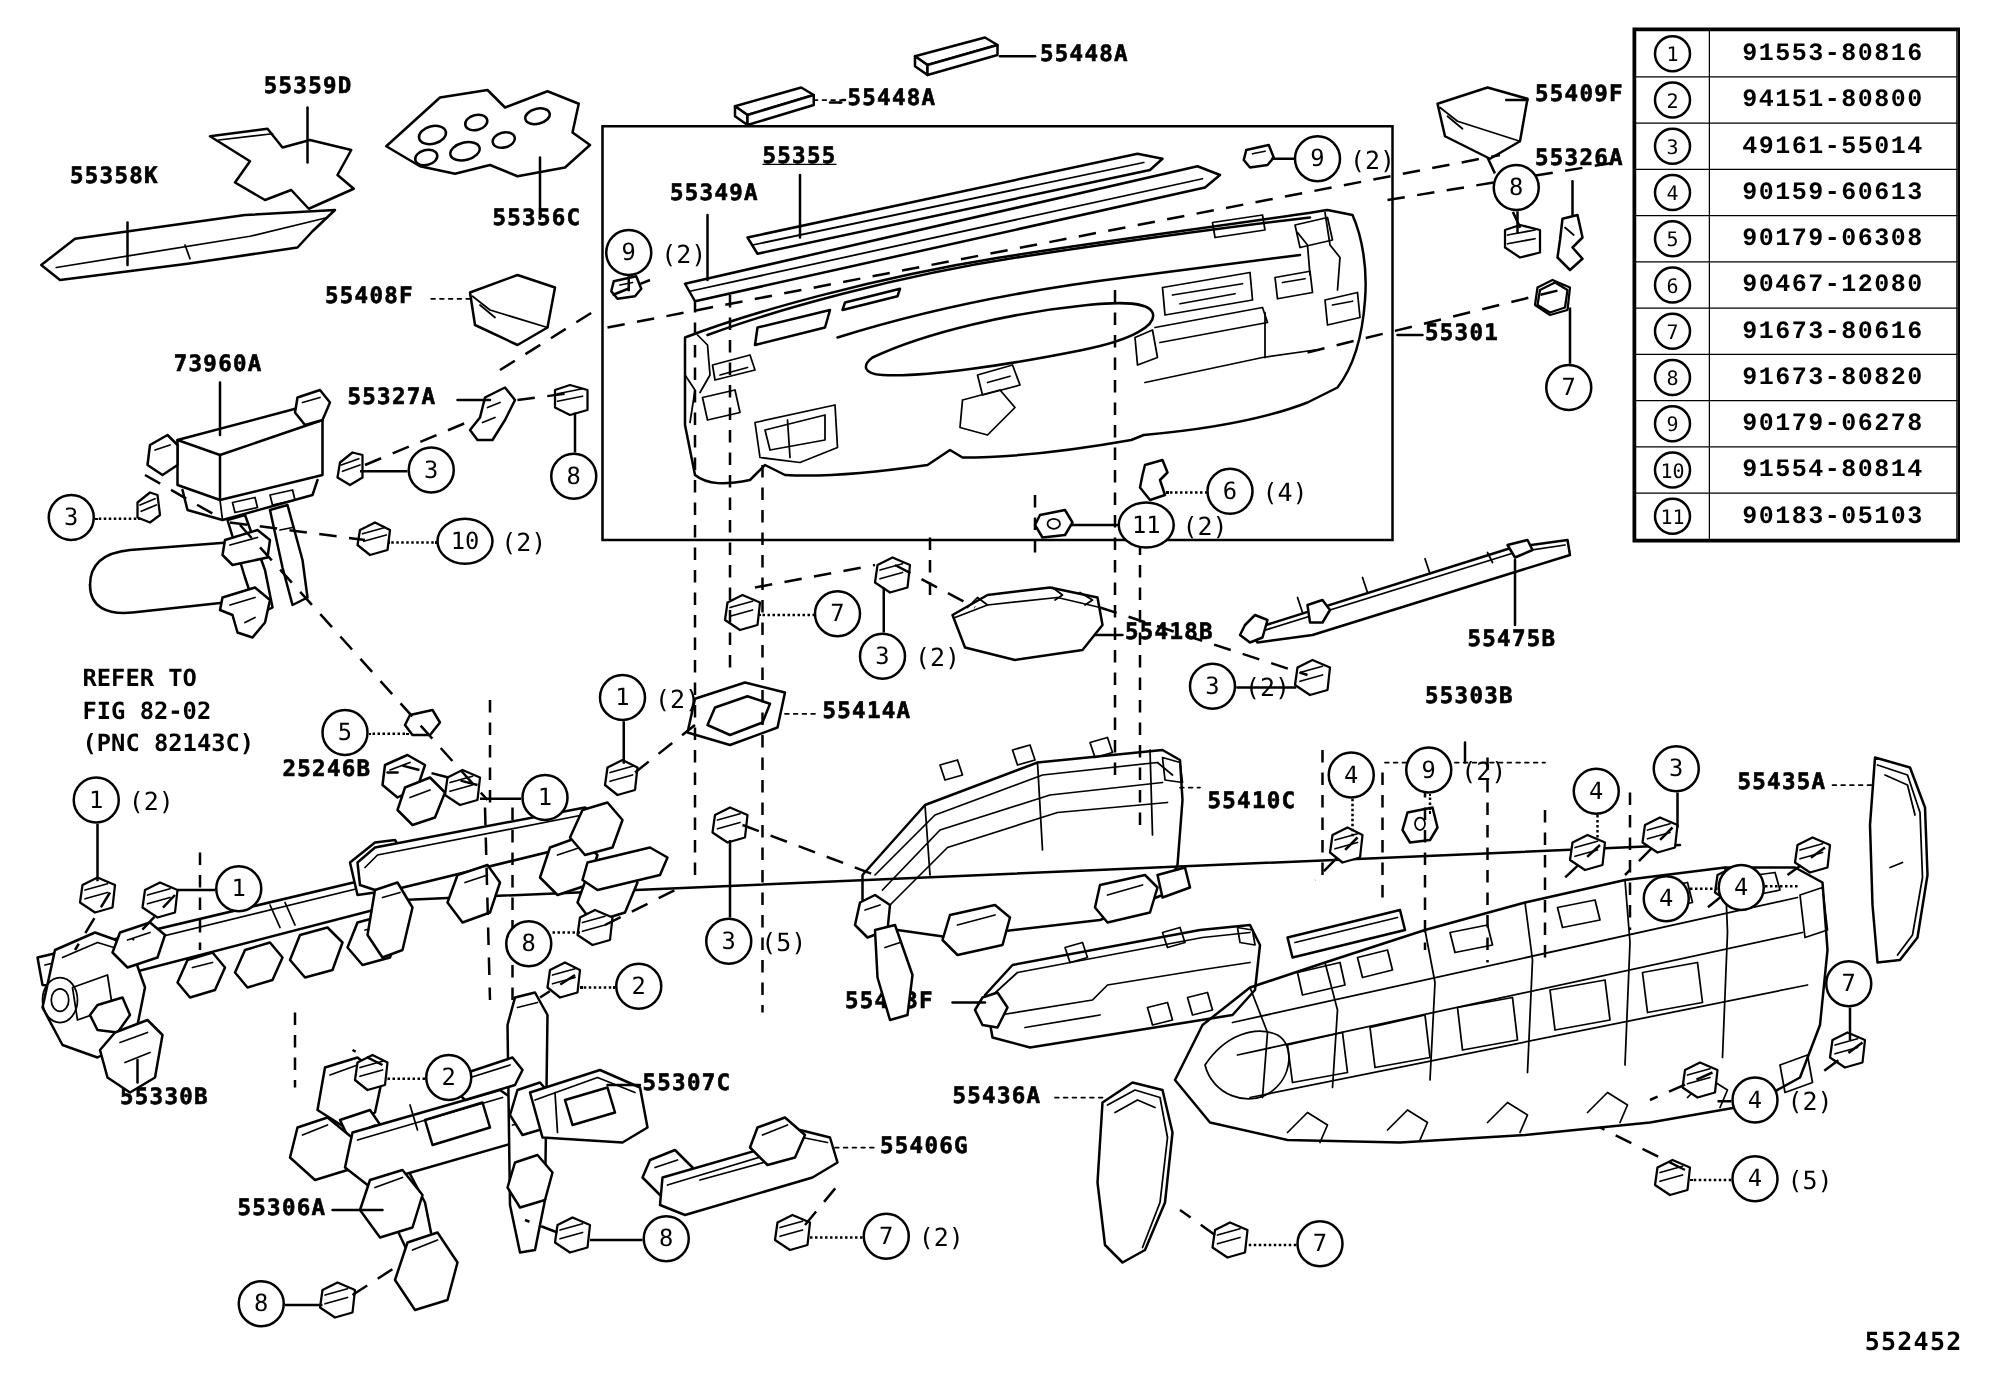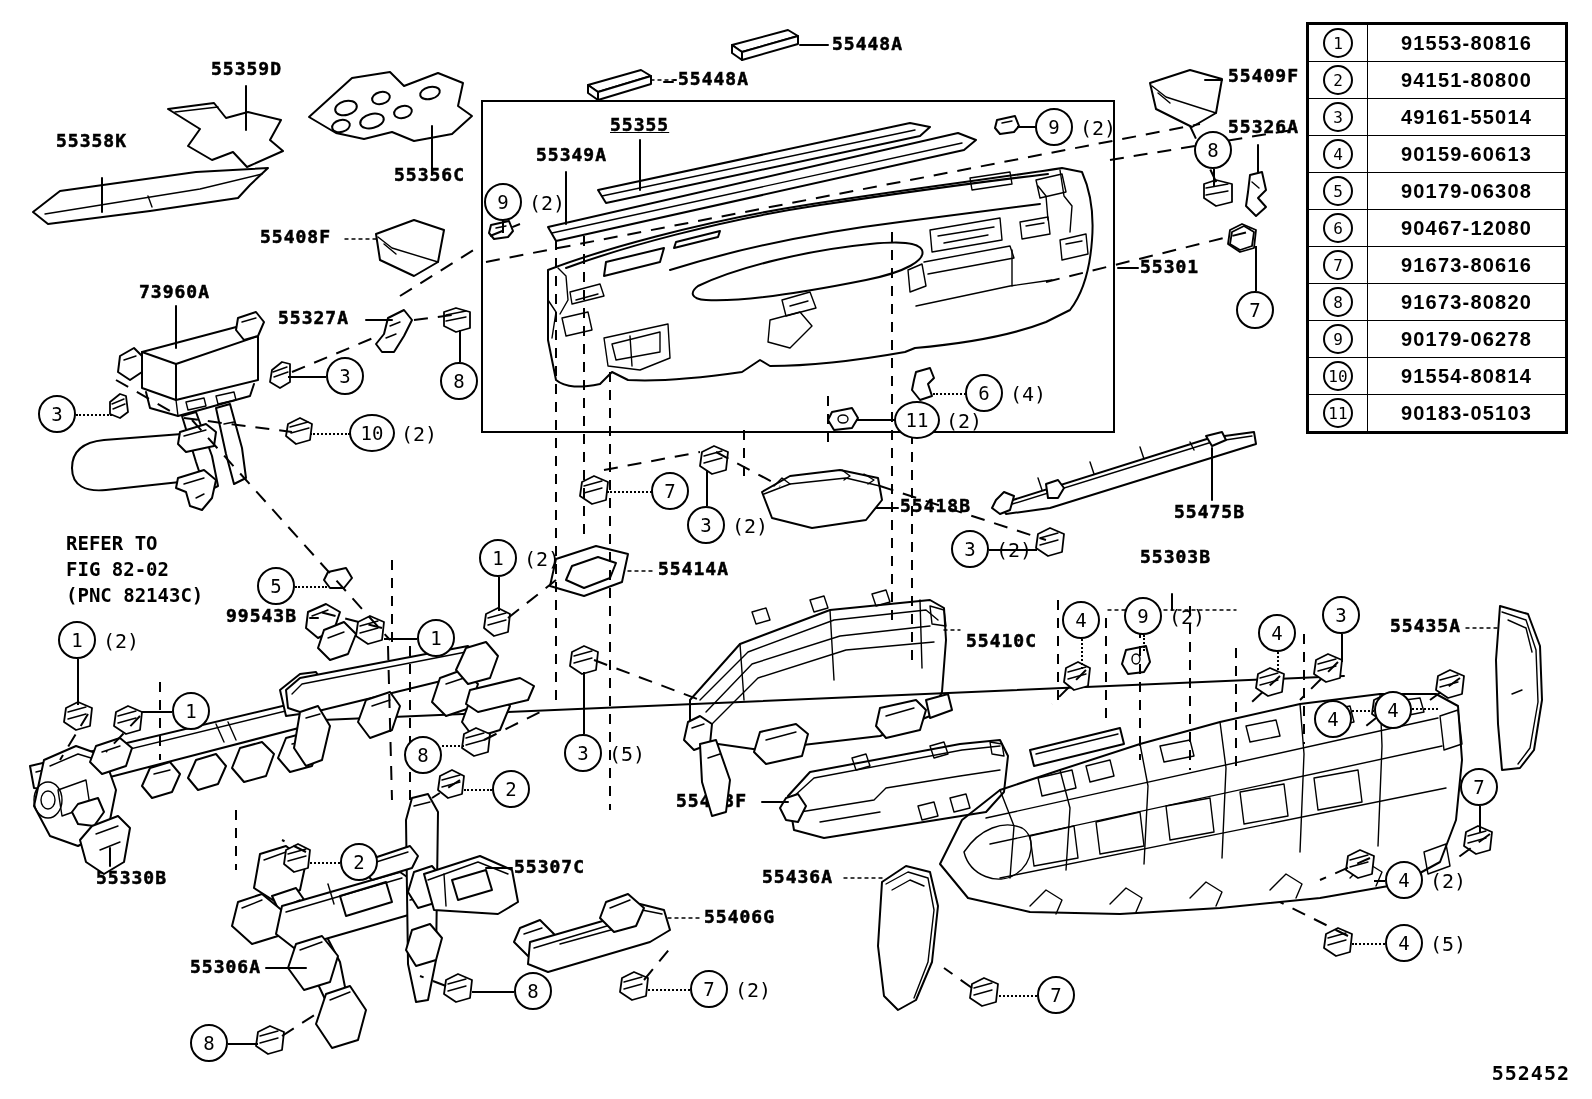--- a/index.html
+++ b/index.html
@@ -76,21 +76,21 @@
   #legend table{border-collapse:collapse;width:100%;}
   #legend td{
     border:1px solid #000;
     height:36px;
     padding:0;
     text-align:center;
     vertical-align:middle;
   }
   #legend td.numcell{width:58px;}
   #legend td.pncell{
-    font-family:Liberation Sans, sans-serif;
+    font-family:Liberation Mono, monospace;
     font-size:20px;font-weight:700;letter-spacing:1.2px;color:#000;
   }
   .legbubble{
     display:inline-flex;align-items:center;justify-content:center;
     width:30px;height:30px;border:2px solid #000;border-radius:50%;
     font-family:"DejaVu Sans Mono","Liberation Mono",monospace;
     font-size:16px;font-weight:400;box-sizing:border-box;
   }
 
   
@@ -719,21 +719,21 @@
   <div class="plabel" style="left:1228px;top:116px;">55326A</div>
   <div class="plabel" style="left:610px; top:114px;text-decoration:underline;">55355</div>
   <div class="plabel" style="left:536px; top:144px;">55349A</div>
   <div class="plabel" style="left:1140px;top:256px;">55301</div>
   <div class="plabel" style="left:260px; top:226px;">55408F</div>
   <div class="plabel" style="left:139px; top:281px;">73960A</div>
   <div class="plabel" style="left:278px; top:307px;">55327A</div>
   <div class="plabel" style="left:900px; top:495px;">55418B</div>
   <div class="plabel" style="left:1174px;top:501px;">55475B</div>
   <div class="plabel" style="left:658px; top:558px;">55414A</div>
-  <div class="plabel" style="left:226px; top:605px;">99543B</div>
+  <div class="plabel" style="left:226px; top:605px;">25246B</div>
   <div class="plabel" style="left:966px; top:618px;margin-top:12px;">55410C</div>
   <div class="plabel" style="left:1140px;top:546px;">55303B</div>
   <div class="plabel" style="left:1390px;top:615px;">55435A</div>
   <div class="plabel" style="left:96px;  top:867px;">55330B</div>
   <div class="plabel" style="left:676px; top:790px;">55403F</div>
   <div class="plabel" style="left:514px; top:856px;">55307C</div>
   <div class="plabel" style="left:704px; top:906px;">55406G</div>
   <div class="plabel" style="left:190px; top:956px;">55306A</div>
   <div class="plabel" style="left:762px; top:866px;">55436A</div>
 

